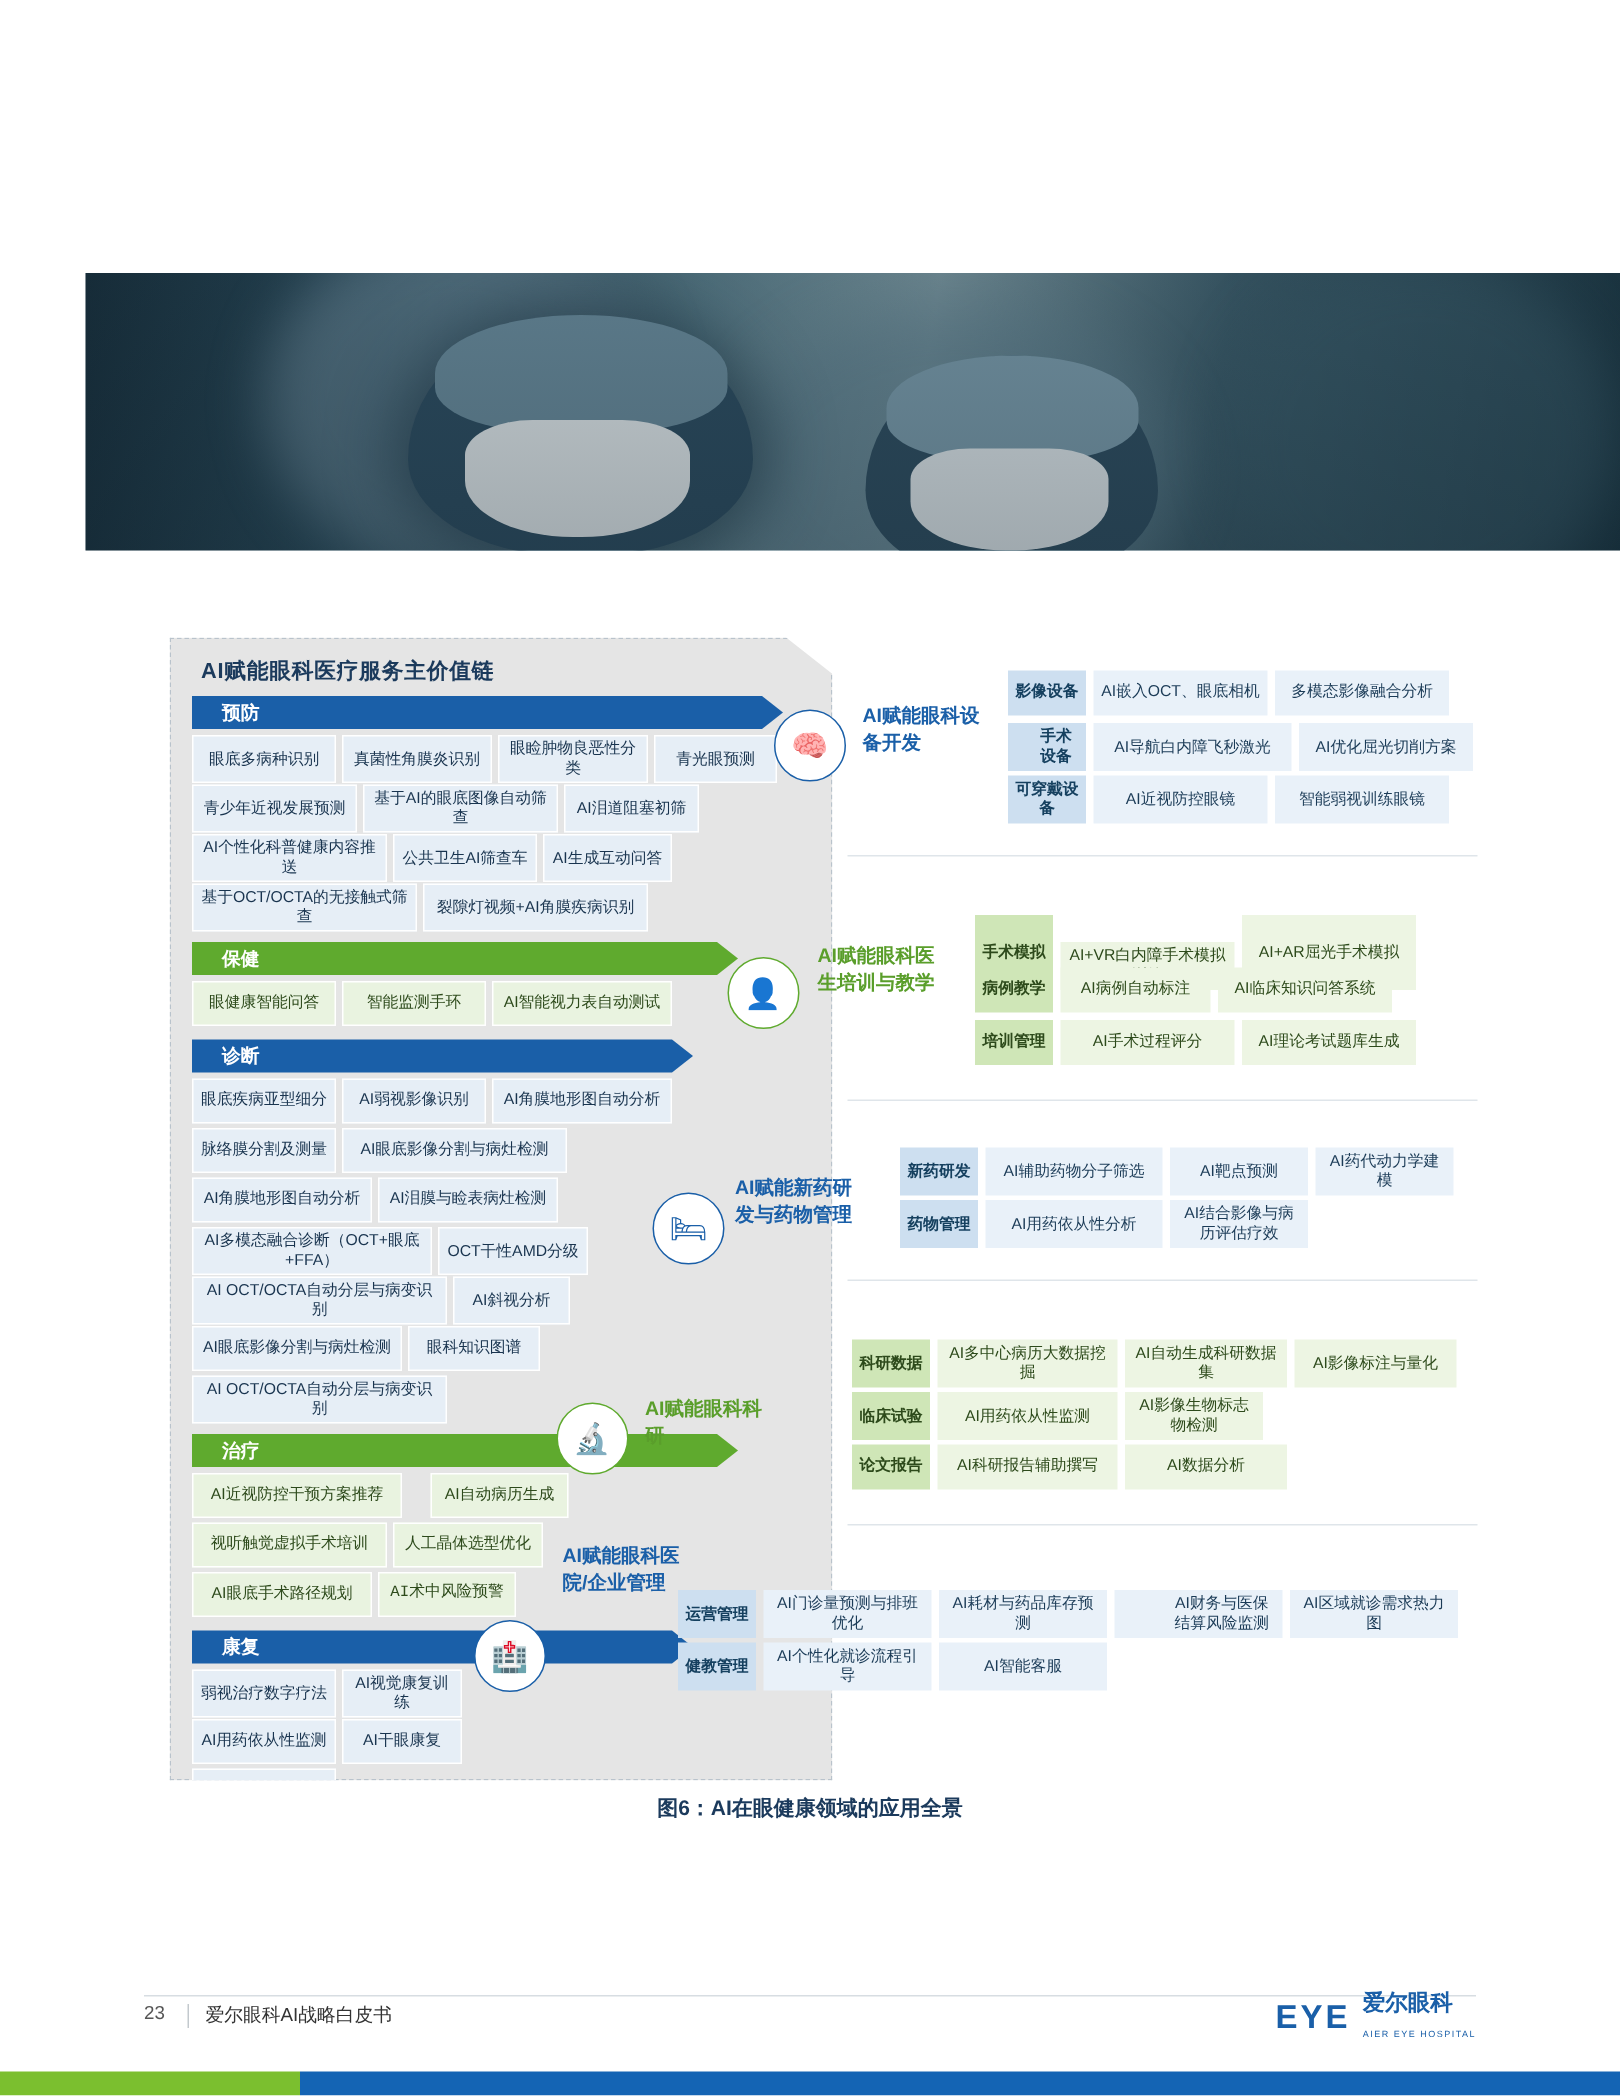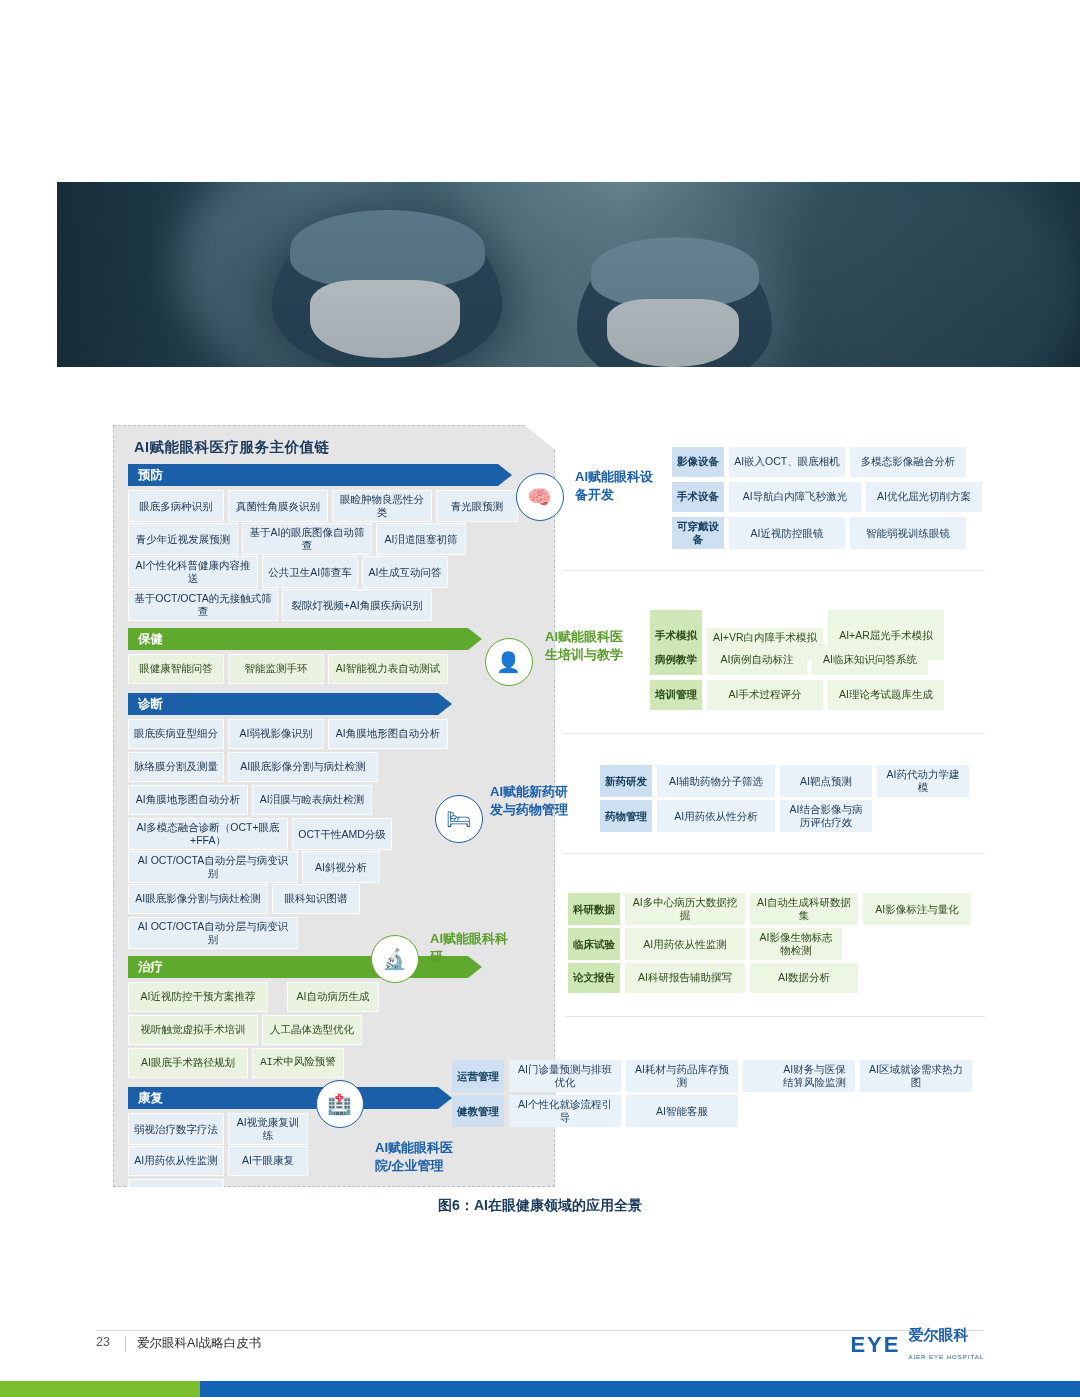--- a/index.html
+++ b/index.html
@@ -36,21 +36,21 @@
     position:absolute;left:113px;top:425px;width:440px;height:760px;
     border:1px dashed #b9c3cc;
     clip-path:polygon(0 0,93% 0,100% 3.2%,100% 100%,0 100%);
     background:#e5e5e5;
   }
   .chain-title{
     position:absolute;left:20px;top:12px;font-size:14.5px;font-weight:bold;color:#1b3a5c;letter-spacing:.5px;
   }
   .band{
     position:absolute;height:22px;display:flex;align-items:center;
-    color:#fff;font-size:12.5px;font-weight:bold;padding-left:10px;
+    color:#fff;font-size:12.5px;font-weight:bold;padding-left:20px;
   }
   .band::after{
     content:"";position:absolute;right:-14px;top:0;border-left:14px solid;border-top:11px solid transparent;border-bottom:11px solid transparent;
   }
   .band.blue{background:#1a5fa8;} .band.blue::after{border-left-color:#1a5fa8;}
   .band.green{background:#5faa2e;} .band.green::after{border-left-color:#5faa2e;}
   .band-wrap{position:absolute;left:14px;}
 
   .cellrow{position:absolute;left:14px;display:flex;gap:4px;}
   .cell{
@@ -215,21 +215,21 @@
 
 <div id="clusters">
     <div class="icon-circ" style="left: 516px; top: 473px;">🧠</div>
     <div class="cl-title blue" style="left: 575px; top: 468px; width: 90px;">AI赋能眼科设备开发</div>
     <div class="tagrow" style="left: 672px; top: 447px;">
       <div class="tag lbl-b" style="width: 52px;">影像设备</div>
       <div class="tag body-b" style="width: 116px;">AI嵌入OCT、眼底相机</div>
       <div class="tag body-b" style="width: 116px;">多模态影像融合分析</div>
     </div>
     <div class="tagrow" style="left: 672px; top: 482px;">
-      <div class="tag lbl-b" style="width: 52px;">手术设备</div>
+      <div class="tag lbl-b" style="width: 52px; padding-left: 17px;">手术设备</div>
       <div class="tag body-b" style="width: 132px; text-align: center;">AI导航白内障飞秒激光</div>
       <div class="tag body-b" style="width: 116px;">AI优化屈光切削方案</div>
     </div>
     <div class="tagrow" style="left: 672px; top: 517px;">
       <div class="tag lbl-b" style="width: 52px;">可穿戴设备</div>
       <div class="tag body-b" style="width: 116px;">AI近视防控眼镜</div>
       <div class="tag body-b" style="width: 116px;">智能弱视训练眼镜</div>
     </div>
     <div class="sep" style="left: 565px; top: 570px; width: 420px;"></div>
     <div class="icon-circ green" style="left: 485px; top: 638px;">👤</div>
@@ -277,21 +277,21 @@
       <div class="tag body-g" style="width: 120px;">AI用药依从性监测</div>
       <div class="tag body-g" style="width: 92px; text-align: center;">AI影像生物标志物检测</div>
     </div>
     <div class="tagrow" style="left: 568px; top: 963px;">
       <div class="tag lbl-g" style="width: 52px;">论文报告</div>
       <div class="tag body-g" style="width: 120px;">AI科研报告辅助撰写</div>
       <div class="tag body-g" style="width: 108px;">AI数据分析</div>
     </div>
     <div class="sep" style="left: 565px; top: 1016px; width: 420px;"></div>
     <div class="icon-circ" style="left: 316px; top: 1080px;">🏥</div>
-    <div class="cl-title blue" style="left: 375px; top: 1139px; width: 90px;">AI赋能眼科医院/企业管理</div>
+    <div class="cl-title blue" style="left: 375px; top: 1028px; width: 90px;">AI赋能眼科医院/企业管理</div>
     <div class="tagrow" style="left: 452px; top: 1060px;">
       <div class="tag lbl-b" style="width: 52px;">运营管理</div>
       <div class="tag body-b" style="width: 112px;">AI门诊量预测与排班优化</div>
       <div class="tag body-b" style="width: 112px;">AI耗材与药品库存预测</div>
       <div class="tag body-b" style="width: 112px; padding-left: 36px;">AI财务与医保结算风险监测</div>
       <div class="tag body-b" style="width: 112px;">AI区域就诊需求热力图</div>
     </div>
     <div class="tagrow" style="left: 452px; top: 1095px;">
       <div class="tag lbl-b" style="width: 52px;">健教管理</div>
       <div class="tag body-b" style="width: 112px;">AI个性化就诊流程引导</div>

